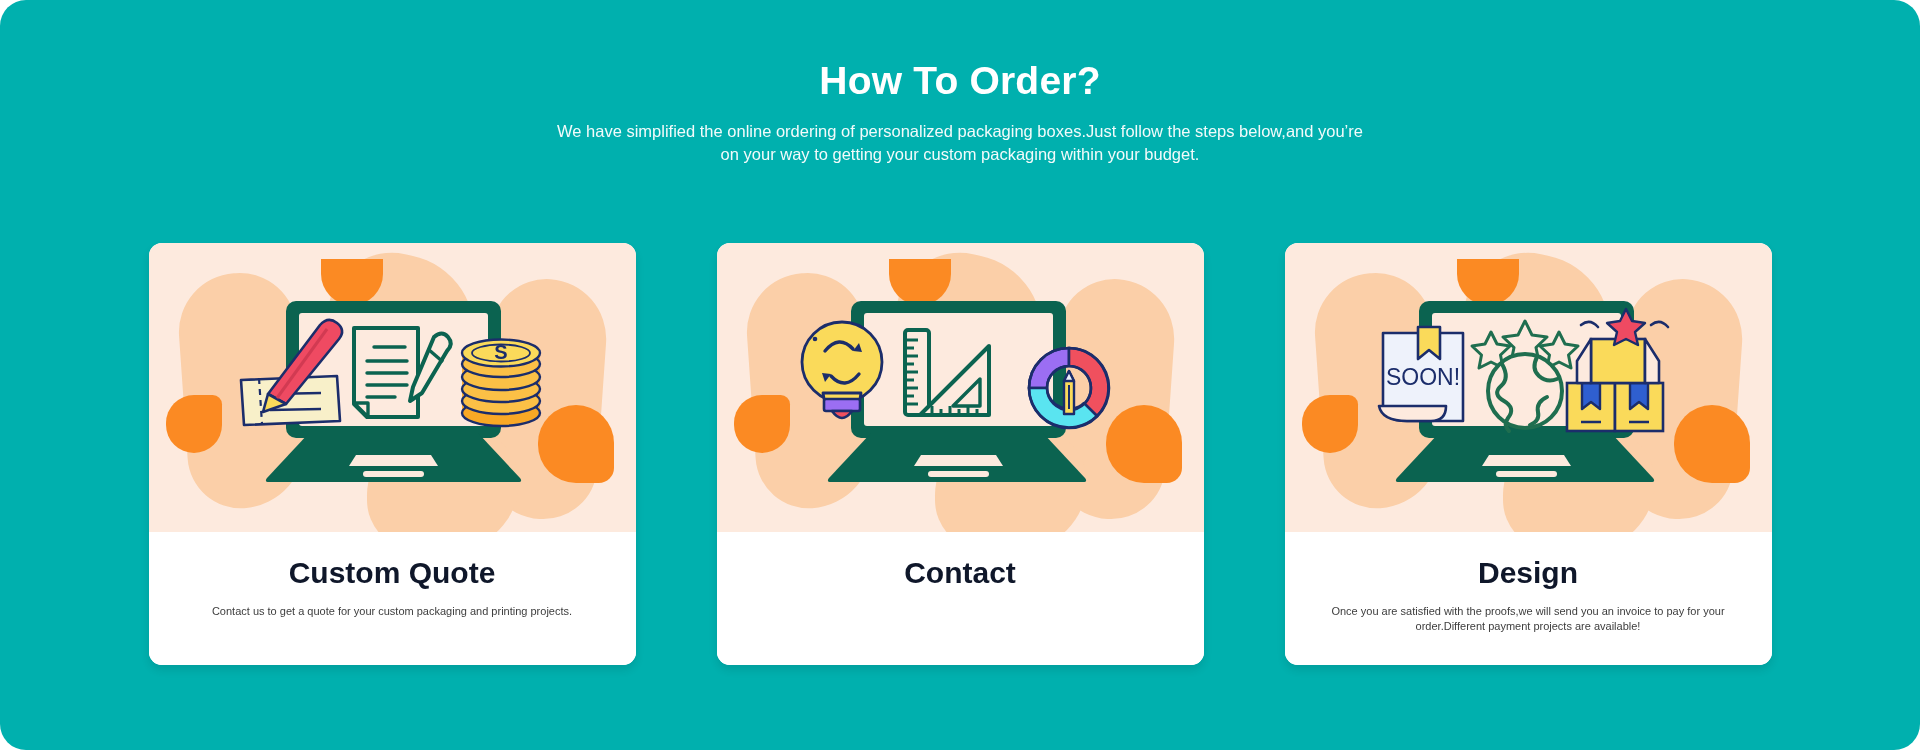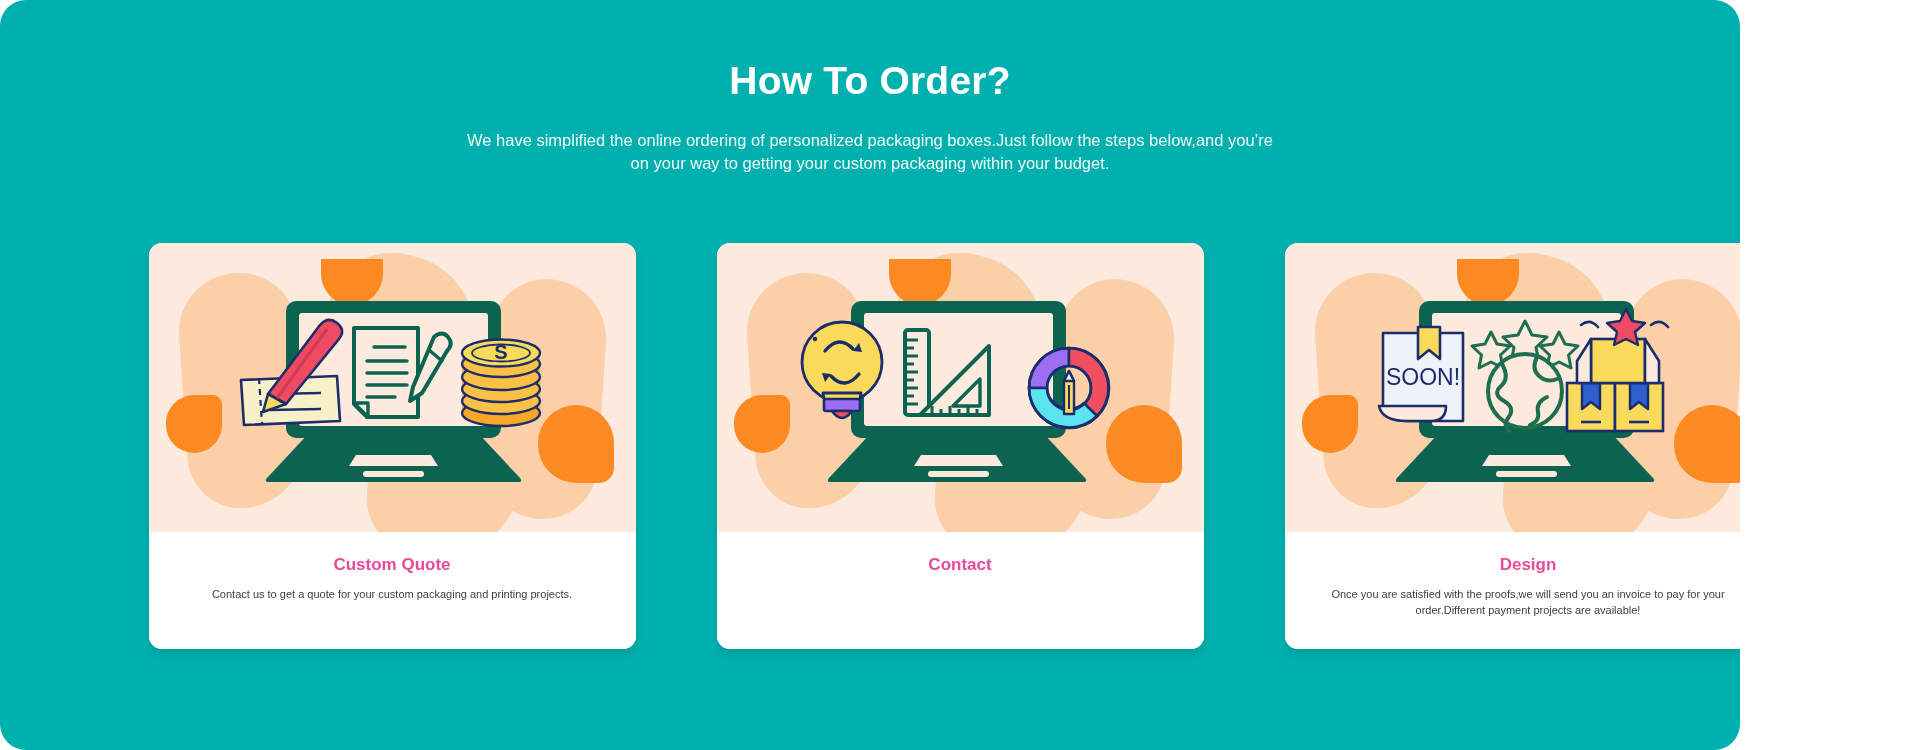--- a/index.html
+++ b/index.html
@@ -5,37 +5,37 @@
 <style>
   * { margin:0; padding:0; box-sizing:border-box; }
   html, body {
     width:1920px; height:750px;
     background:#ffffff;
     font-family:"Liberation Sans", sans-serif;
     overflow:hidden;
   }
   .page {
     position:relative;
-    width:1740px; height:750px;
+    width:1920px; height:750px;
     background:#00b0ae;
     border-radius:26px;
     overflow:hidden;
   }
 
   
   .header { width:100%; text-align:center; padding-top:58px; }
   .page-title {
     color:#ffffff;
     font-size:39px;
     font-weight:bold;
     letter-spacing:.2px;
     line-height:1.2;
   }
   .page-subtitle {
-    margin:24px auto 0;
+    margin:15px auto 0;
     width:820px;
     color:#f2fbfb;
     font-size:16.5px;
     line-height:1.42;
     font-weight:400;
   }
 
   
   .cards {
     position:absolute;
@@ -60,22 +60,22 @@
     background:#fdeade;
     overflow:hidden;
   }
   .card-body {
     background:#ffffff;
     padding:22px 34px 30px;
     text-align:center;
     flex:1;
   }
   .card-title {
-    color:#ec4899;
-    font-size:17px;
+    color:#0f172a;
+    font-size:30px;
     font-weight:bold;
     line-height:1.25;
   }
   .card-desc {
     margin-top:12px;
     color:#3d3d3d;
     font-size:11px;
     line-height:1.44;
   }
 

